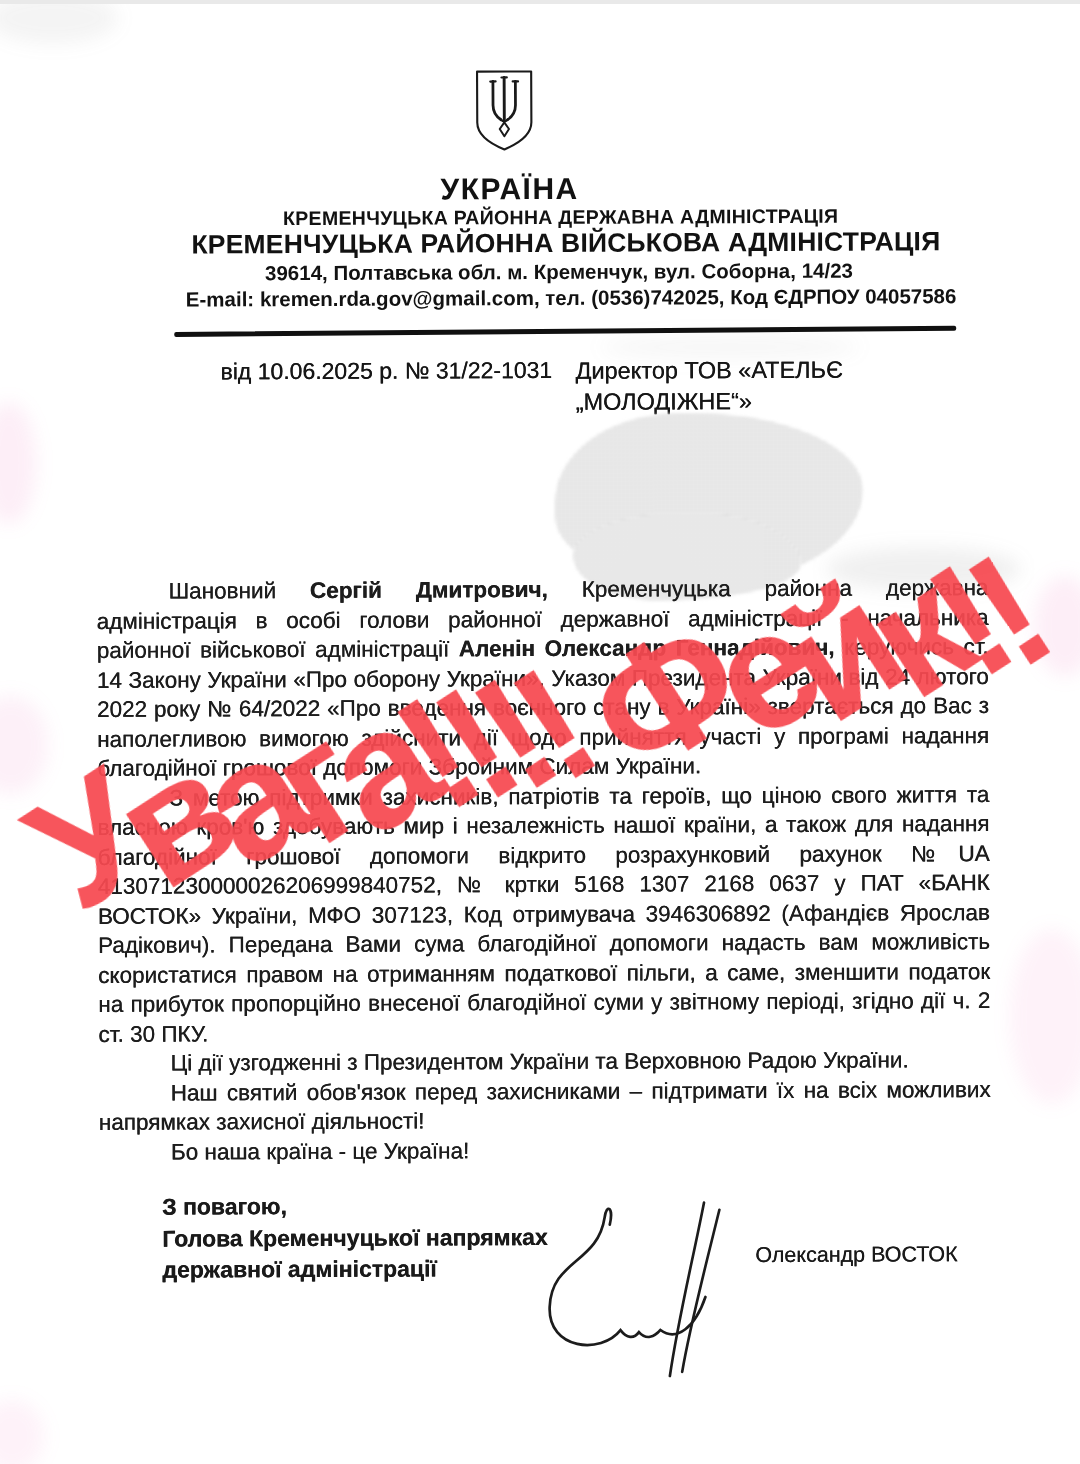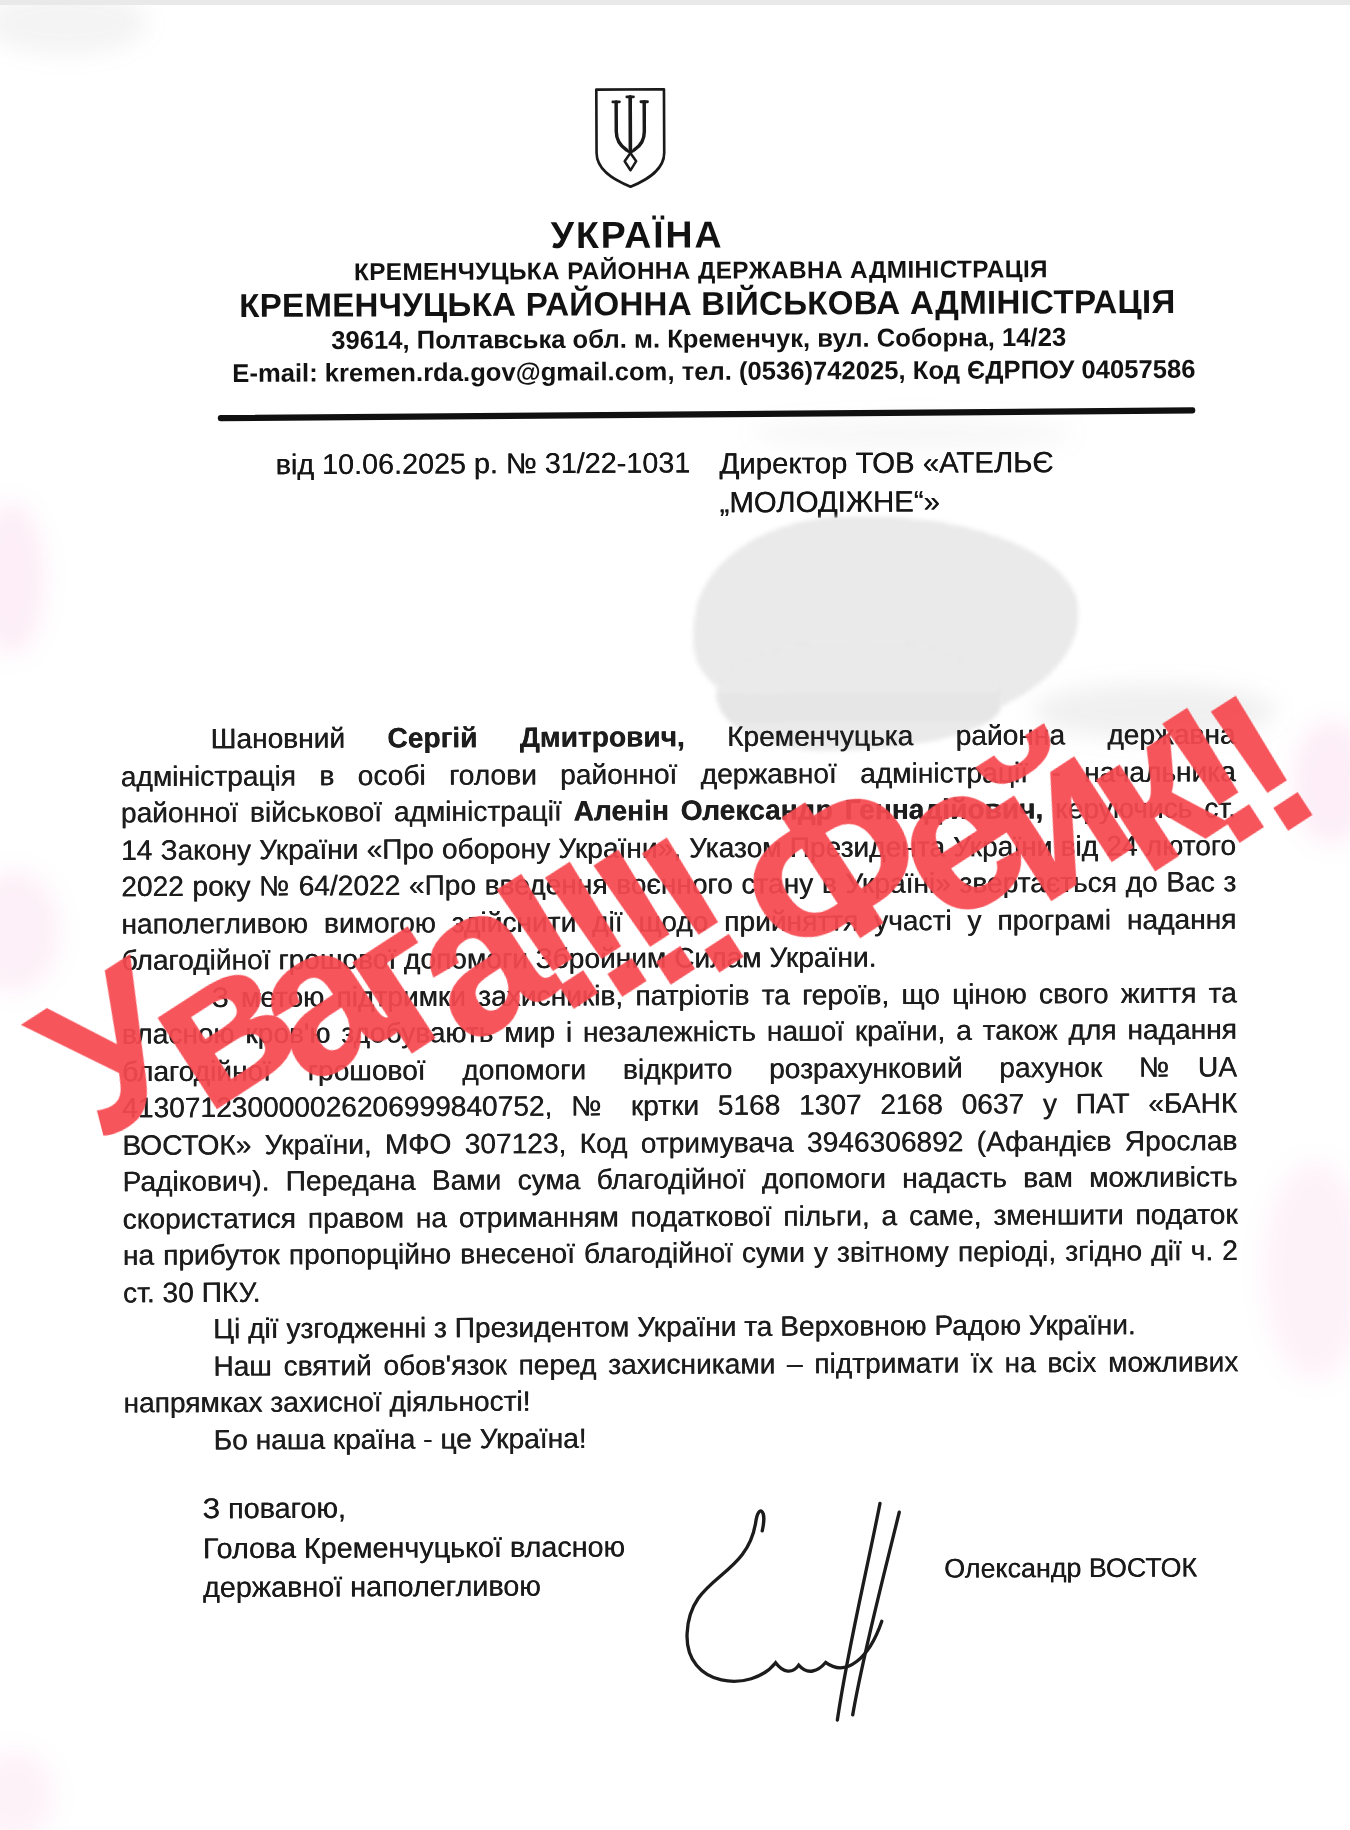--- a/index.html
+++ b/index.html
@@ -48,21 +48,21 @@
   }
   
   .body{
     position:absolute;left:97px;top:571px;width:892px;
     font-size:22.5px;line-height:29.5px;text-align:justify;
     color:#1d1d1d;text-shadow:.35px 0 0 #1d1d1d;
   }
   .body p{margin:0;text-indent:72px;}
   .body b{font-weight:bold;}
   
-  .signoff{position:absolute;left:160px;top:1186px;font-size:23px;line-height:31.5px;color:#1a1a1a;text-shadow:.3px 0 0 #1a1a1a;}
+  .signoff{position:absolute;left:160px;top:1186px;font-size:23px;line-height:31.5px;color:#1a1a1a;text-shadow:.3px 0 0 #1a1a1a;font-weight:bold;}
   .signname{position:absolute;left:753px;top:1240px;font-size:21.5px;color:#1a1a1a;text-shadow:.3px 0 0 #1a1a1a;white-space:nowrap;}
   .sig{position:absolute;left:540px;top:1196px;width:205px;height:180px;}
   
   .wm{
     position:absolute;left:42px;top:768px;
     font-size:165px;font-weight:bold;line-height:1;
     letter-spacing:-0.09em;white-space:nowrap;
     color:#f7484f;opacity:.93;
     transform:rotate(-14deg);transform-origin:0 50%;
     z-index:30;pointer-events:none;
@@ -113,22 +113,22 @@
     <div class="body">
       <p><span>Шановний </span><b>Сергій Дмитрович,</b><span> Кременчуцька районна державна адміністрація в особі голови районної державної адміністрації - начальника районної військової адміністрації  </span><b>Аленін Олександр Геннадійович,</b><span> керуючись  ст. 14 Закону України «Про оборону України», Указом Президента України від 24 лютого 2022 року № 64/2022 «Про введення воєнного стану в Україні» звертається до Вас з наполегливою вимогою здійснити дії щодо прийняття участі у програмі надання благодійної грошової допомоги Збройним Силам України.</span></p>
       <p>З метою підтримки захисників, патріотів та героїв, що ціною свого життя та власною кров'ю здобувають мир і незалежність нашої країни, а також для надання благодійної грошової допомоги відкрито розрахунковий рахунок  №UA 413071230000026206999840752, № кртки 5168 1307 2168 0637 у ПАТ «БАНК ВОСТОК» України, МФО 307123, Код отримувача 3946306892 (Афандієв Ярослав Радікович). Передана Вами сума  благодійної допомоги надасть вам можливість скористатися правом на  отриманням податкової пільги, а саме, зменшити податок на прибуток пропорційно внесеної благодійної суми у звітному періоді, згідно дії ч. 2 ст. 30 ПКУ.</p>
       <p>Ці дії узгодженні з Президентом України та Верховною Радою України.</p>
       <p>Наш святий обов'язок перед захисниками – підтримати їх на всіх можливих напрямках захисної діяльності!</p>
       <p>Бо наша країна - це Україна!</p>
     </div>
 
     <div class="signoff">
       <div>З повагою,</div>
-      <div>Голова Кременчуцької власною</div>
-      <div>державної наполегливою</div>
+      <div>Голова Кременчуцької напрямках</div>
+      <div>державної адміністрації</div>
     </div>
 
     <svg class="sig" viewBox="0 0 200 175" fill="none" stroke="#1c1c1c" stroke-width="2.6" stroke-linecap="round">
       <path d="M66 24 C70 7 63 3 61 17 C54 62 9 58 7 104 C5 146 57 151 76 127 C82 135 89 136 94 129 C101 137 109 134 115 127 C131 139 149 124 159 95"></path>
       <path d="M158 3 C147 58 132 118 124 172"></path>
       <path d="M173 10 C159 66 144 122 136 168"></path>
     </svg>
 
     <div class="signname">Олександр ВОСТОК</div>
 

